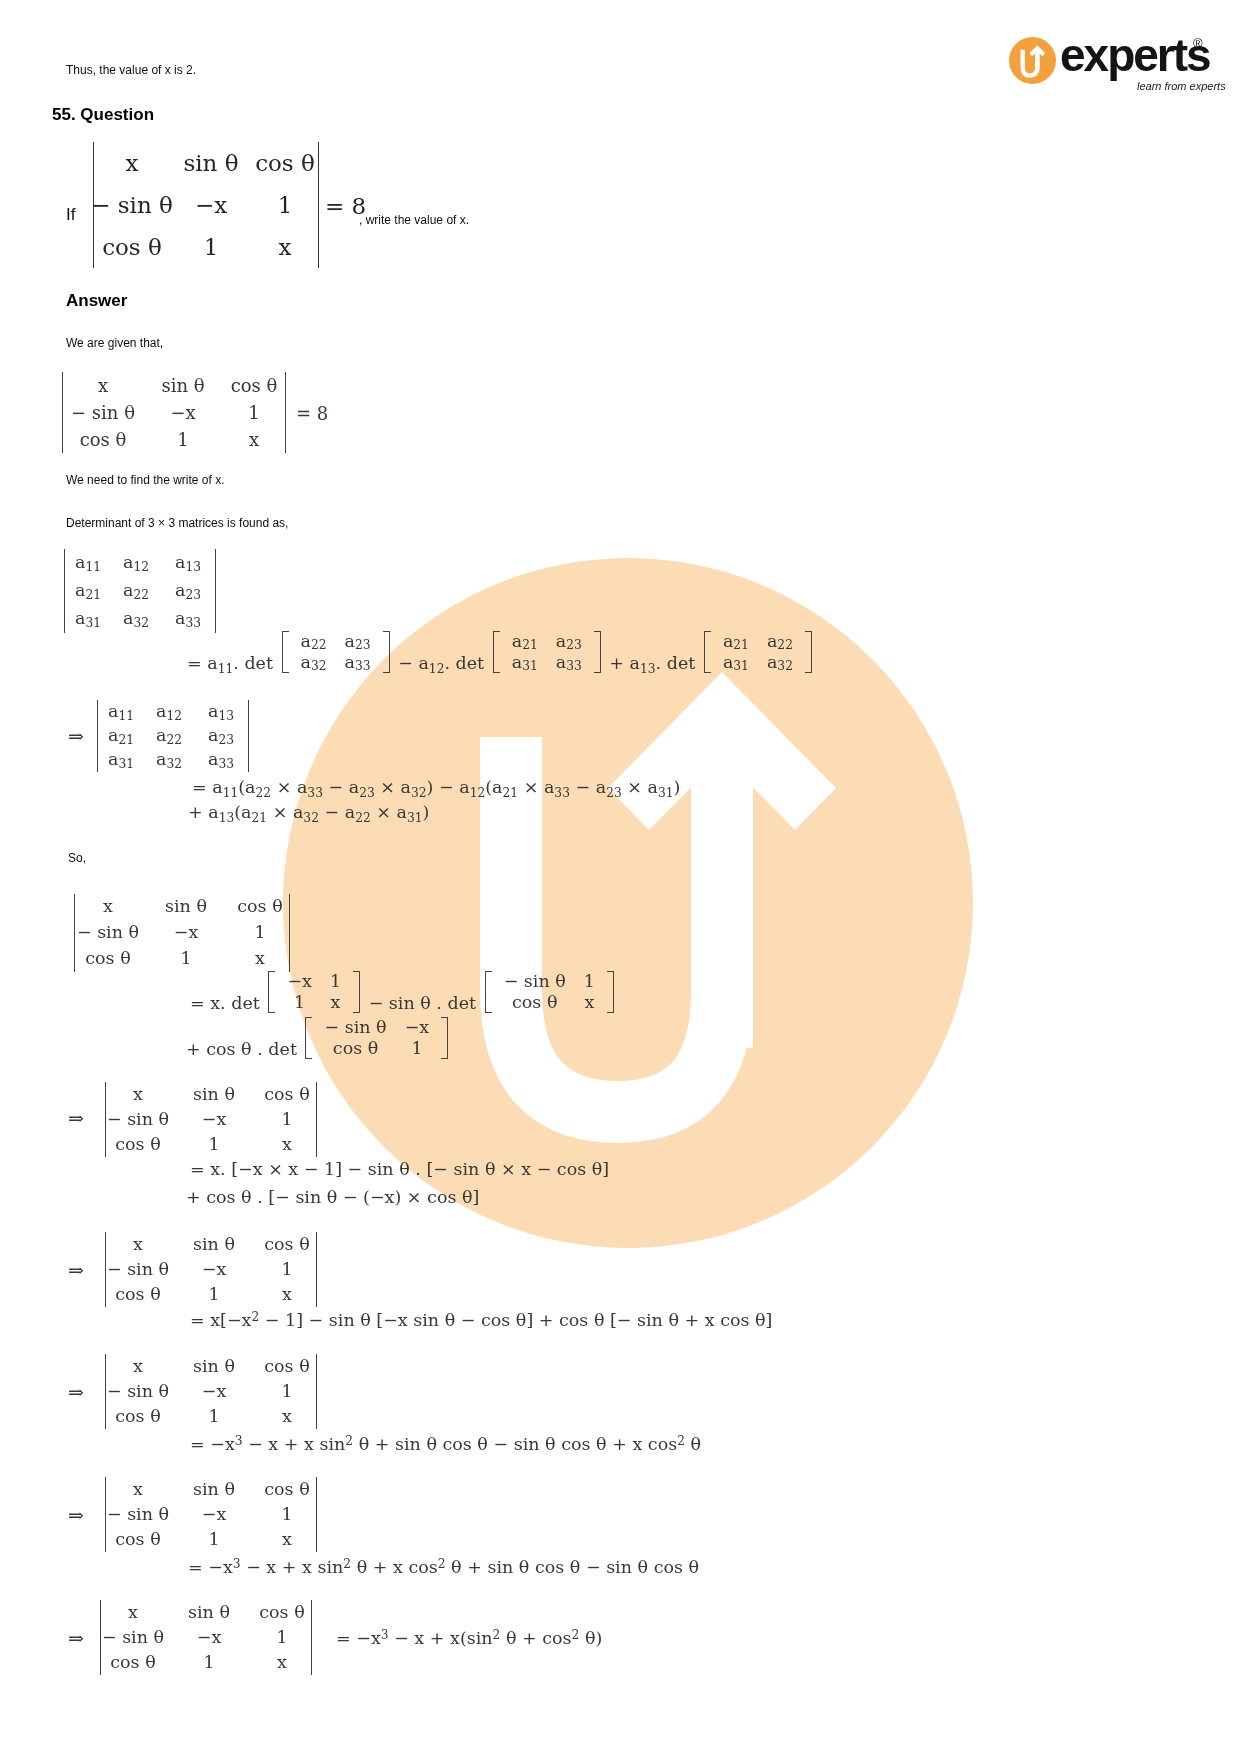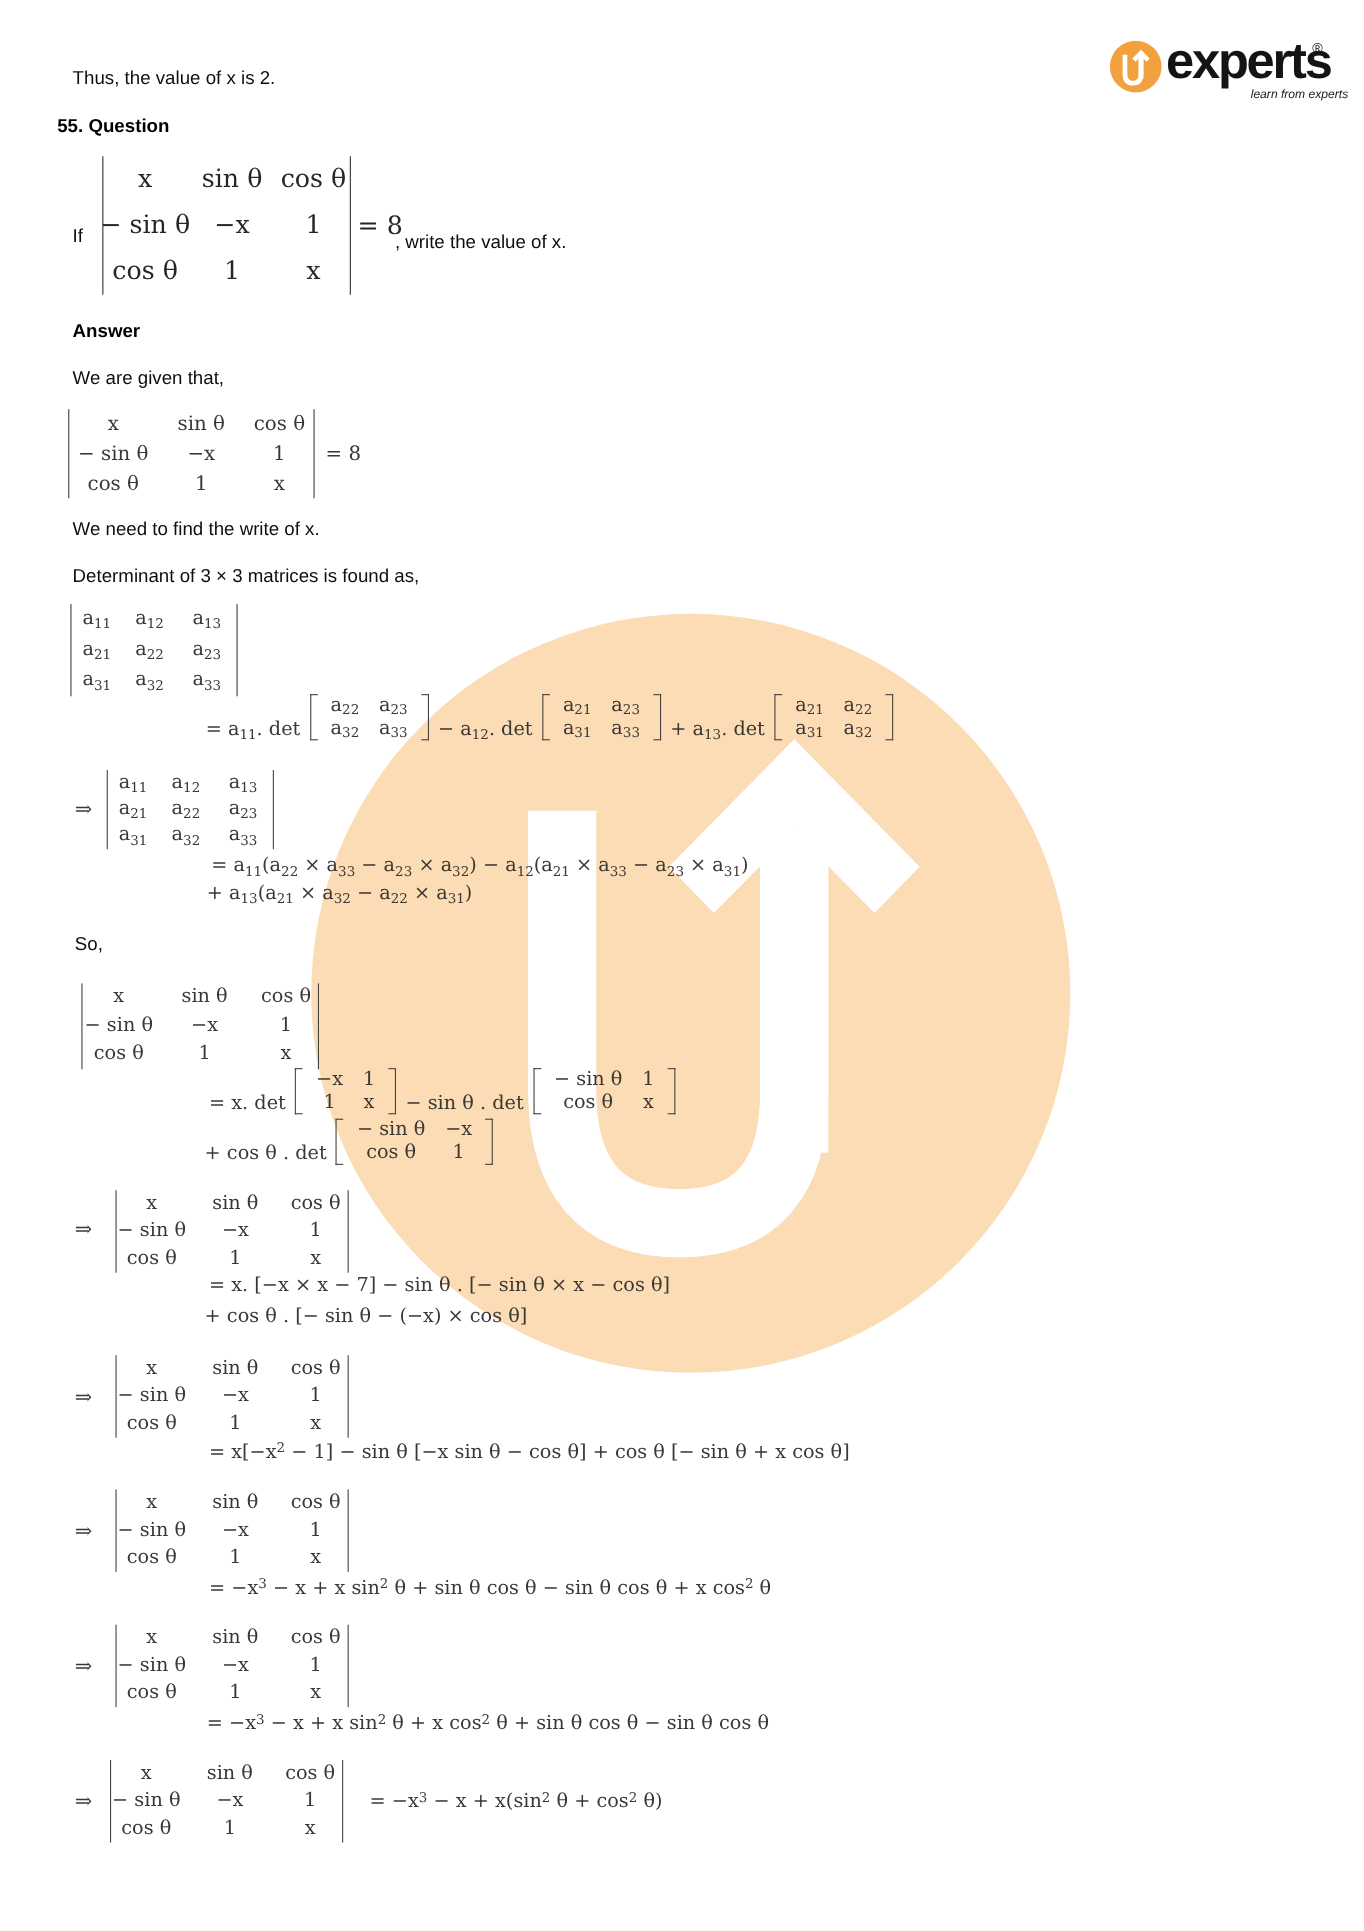--- a/index.html
+++ b/index.html
@@ -1,19 +1,19 @@
 <!DOCTYPE html>
 <html><head>
 <meta charset="utf-8">
 <style>
   html,body{margin:0;padding:0}
   body{width:1240px;height:1755px;background:#ffffff;position:relative;overflow:hidden;
        font-family:"Liberation Sans",sans-serif;color:#0b0b0b}
   .abs{position:absolute}
-  .body-text{font-size:17px;line-height:19px;color:#0e0e0e;white-space:pre}
+  .body-text{font-size:12px;line-height:19px;color:#0e0e0e;white-space:pre}
   .heading{font-size:17px;font-weight:bold;color:#000}
   .math{font-family:"DejaVu Serif",serif;color:#3b3733}
   sub{font-size:70%;vertical-align:baseline;position:relative;top:0.32em;line-height:0}
   sup{font-size:70%;vertical-align:baseline;position:relative;top:-0.45em;line-height:0}
 
   
   .det{position:absolute;display:flex;align-items:stretch;font-family:"DejaVu Serif",serif;color:#3b3733}
   .det .vbar{width:0;border-left:1.8px solid #46423d}
   .mgrid{display:grid}
   .mcell{display:flex;align-items:center;justify-content:center;white-space:pre;line-height:1}
@@ -212,21 +212,21 @@
       <span class="mcell">− sin θ</span>
       <span class="mcell">−x</span>
       <span class="mcell">1</span>
       <span class="mcell">cos θ</span>
       <span class="mcell">1</span>
       <span class="mcell">x</span>
     </span>
   <span class="vbar"></span>
 </div>
 <div class="fline" style="left:190px;top:1169px">
-  <span>= x. [−x × x − 7] − sin θ . [− sin θ × x − cos θ]</span>
+  <span>= x. [−x × x − 1] − sin θ . [− sin θ × x − cos θ]</span>
 </div>
 <div class="fline" style="left:186px;top:1197px">
   <span>+ cos θ . [− sin θ − (−x) × cos θ]</span>
 </div>
 
 <div class="imp" style="left:68px;top:1270px">⇒</div>
 <div class="det xm" style="left:105px;top:1232px;height:75px">
   <span class="vbar"></span>
   <span class="mgrid">
       <span class="mcell">x</span>

